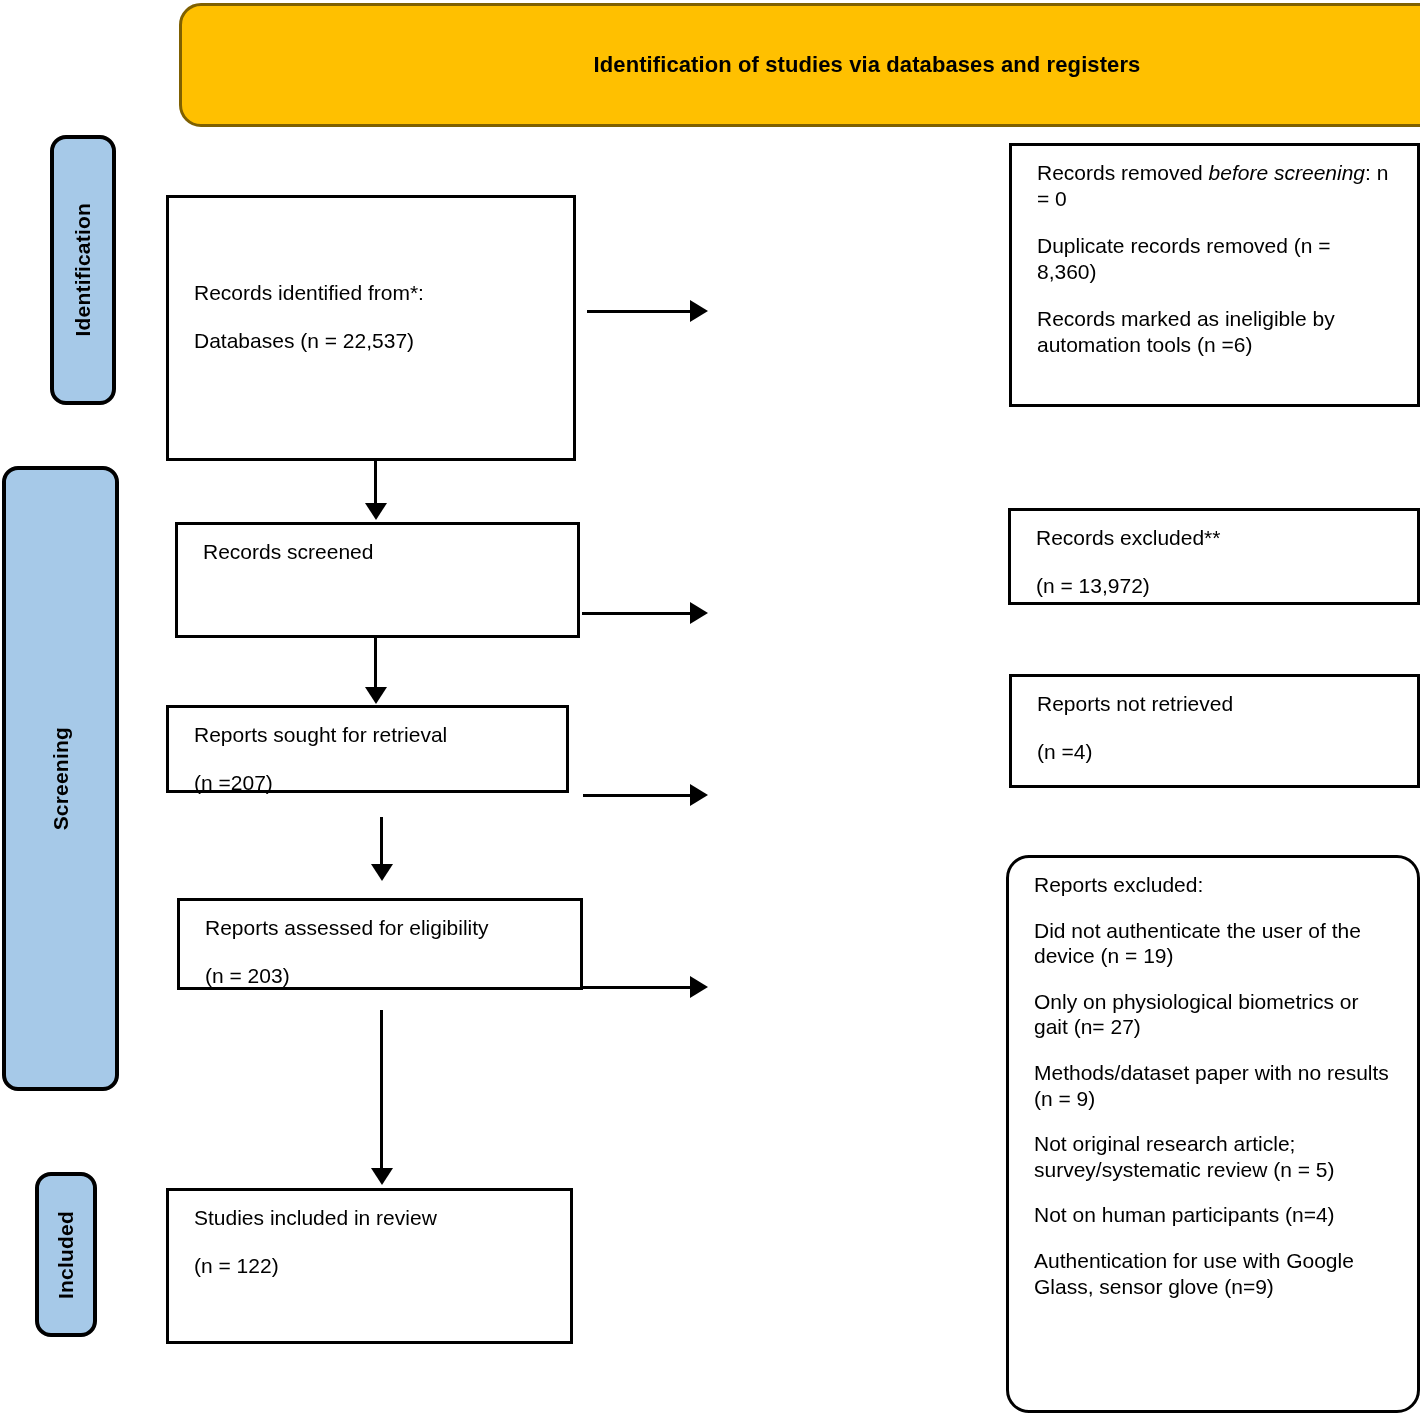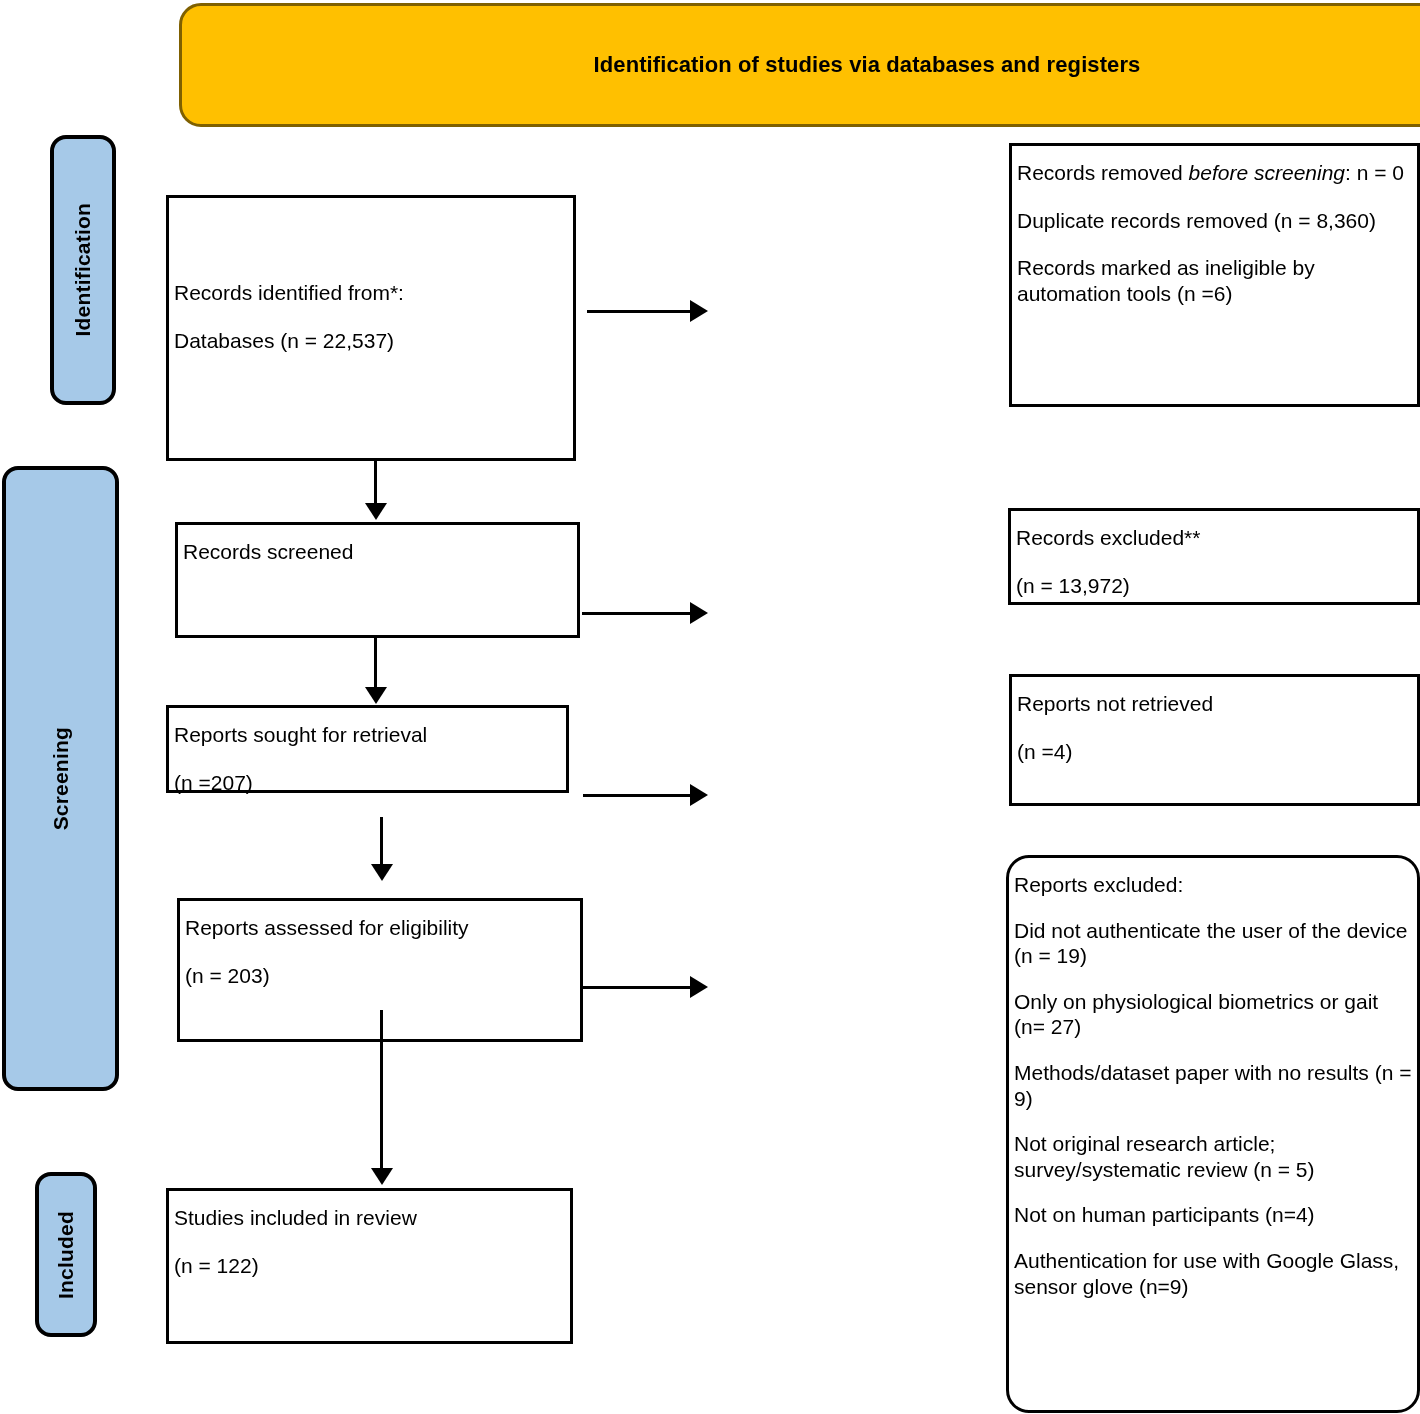--- a/index.html
+++ b/index.html
@@ -65,43 +65,43 @@
   #stage-identification { left: 50px;  top: 135px;  width: 66px;  height: 270px; }
   #stage-screening     { left: 2px;   top: 466px;  width: 117px; height: 625px; }
   #stage-included      { left: 35px;  top: 1172px; width: 62px;  height: 165px; }
 
   
   .box {
     position: absolute;
     background: #ffffff;
     border: 3px solid #000000;
     box-sizing: border-box;
-    padding: 14px 5px;
+    padding: 14px 25px;
   }
   .box p {
     margin: 0 0 22px 0;
     font-size: 21px;
     line-height: 1.22;
     color: #000000;
   }
   .box p:last-child { margin-bottom: 0; }
   .box i { font-style: italic; }
 
   
   #box-identified   { left: 166px; top: 195px;  width: 410px; height: 266px; }
   #box-identified .inner { position: relative; top: 68px; }
   #box-screened     { left: 175px; top: 522px;  width: 405px; height: 116px; }
   #box-sought       { left: 166px; top: 705px;  width: 403px; height: 88px; }
-  #box-assessed     { left: 177px; top: 898px;  width: 406px; height: 144px; }
+  #box-assessed     { left: 177px; top: 898px;  width: 406px; height: 92px; }
   #box-included     { left: 166px; top: 1188px; width: 407px; height: 156px; }
 
   
   #box-removed      { left: 1009px; top: 143px;  width: 411px; height: 264px; }
   #box-excluded-rec { left: 1008px; top: 508px;  width: 412px; height: 97px; }
-  #box-notretrieved { left: 1009px; top: 674px;  width: 411px; height: 132px; }
+  #box-notretrieved { left: 1009px; top: 674px;  width: 411px; height: 114px; }
   #box-excluded-rep { left: 1006px; top: 855px;  width: 414px; height: 558px; border-radius: 23px; }
   #box-excluded-rep p { margin-bottom: 20px; }
 
   
   .v-line {
     position: absolute;
     width: 3px;
     background: #000000;
   }
   .h-line {

